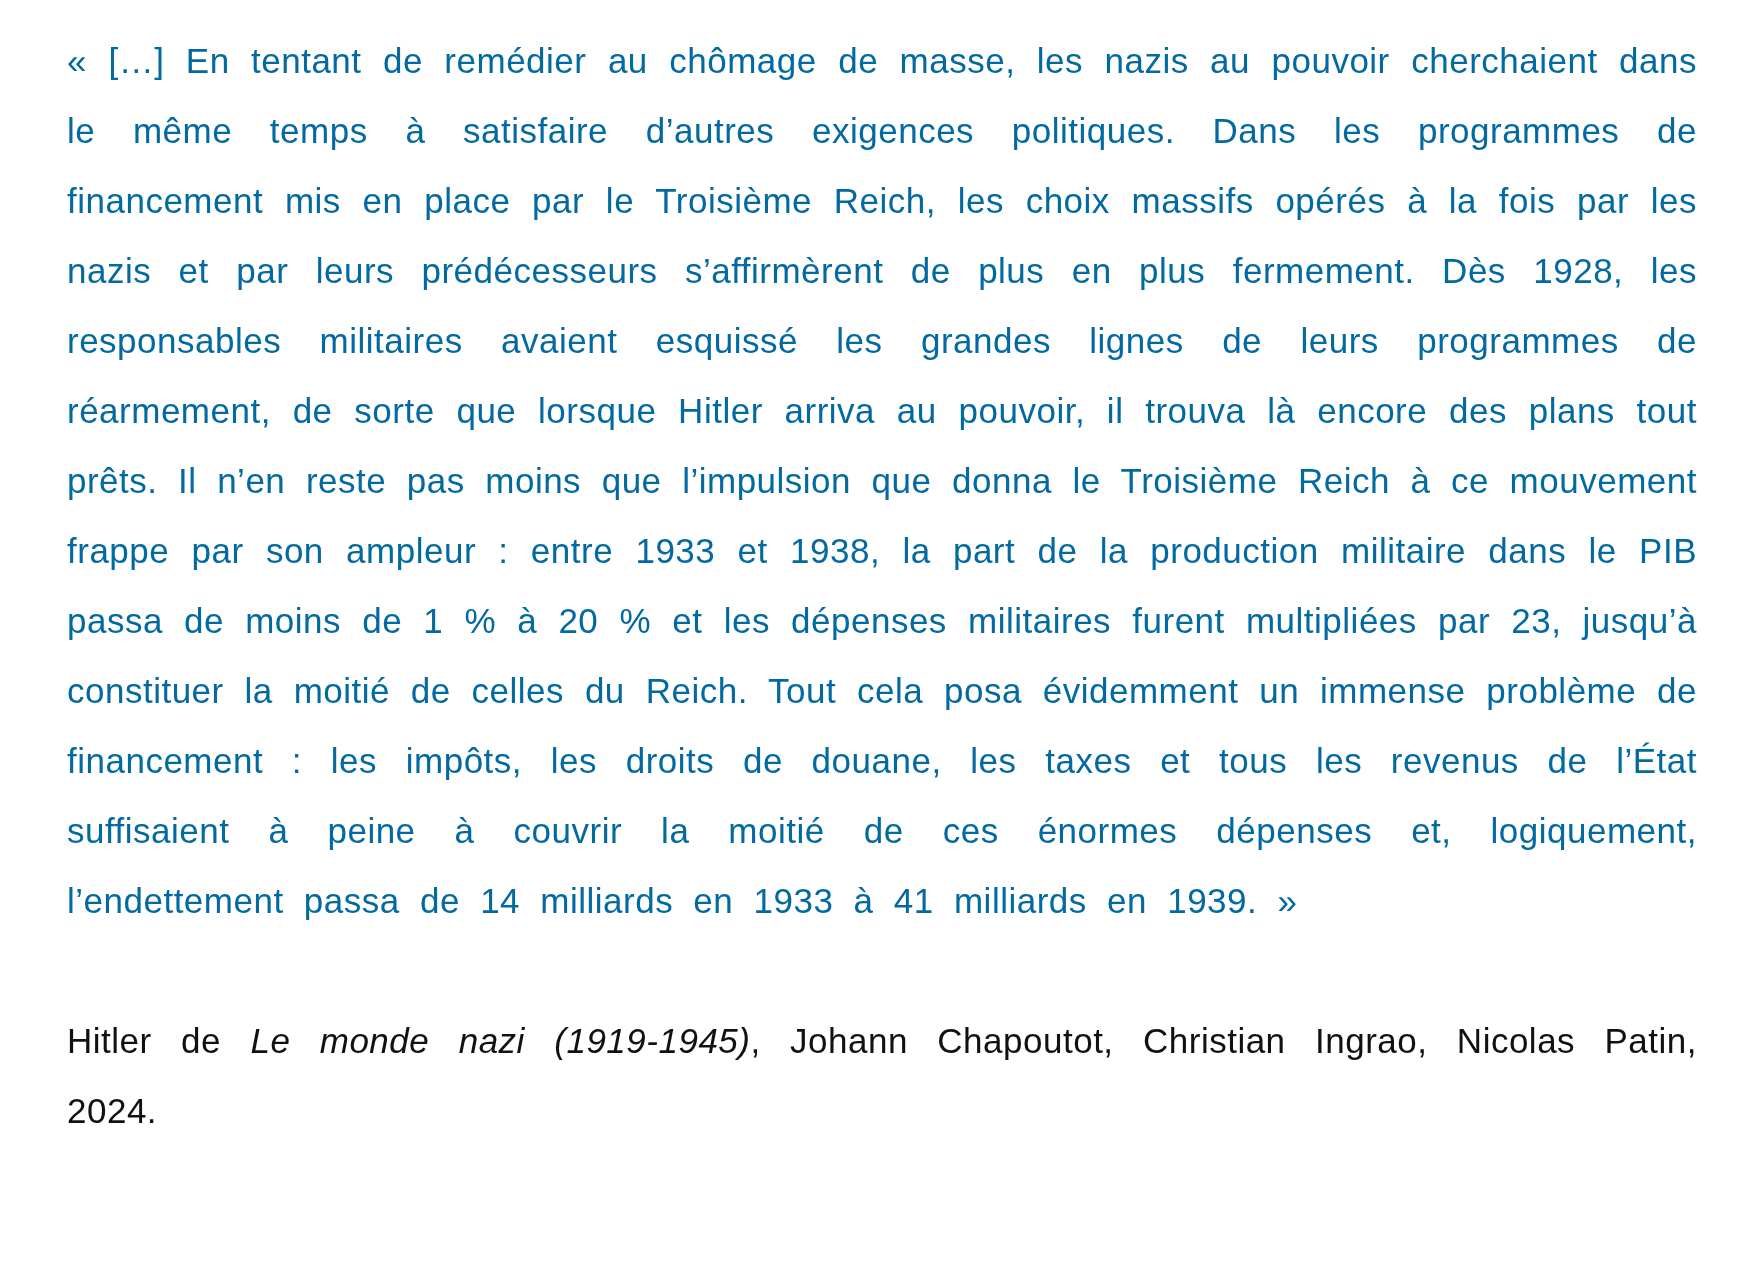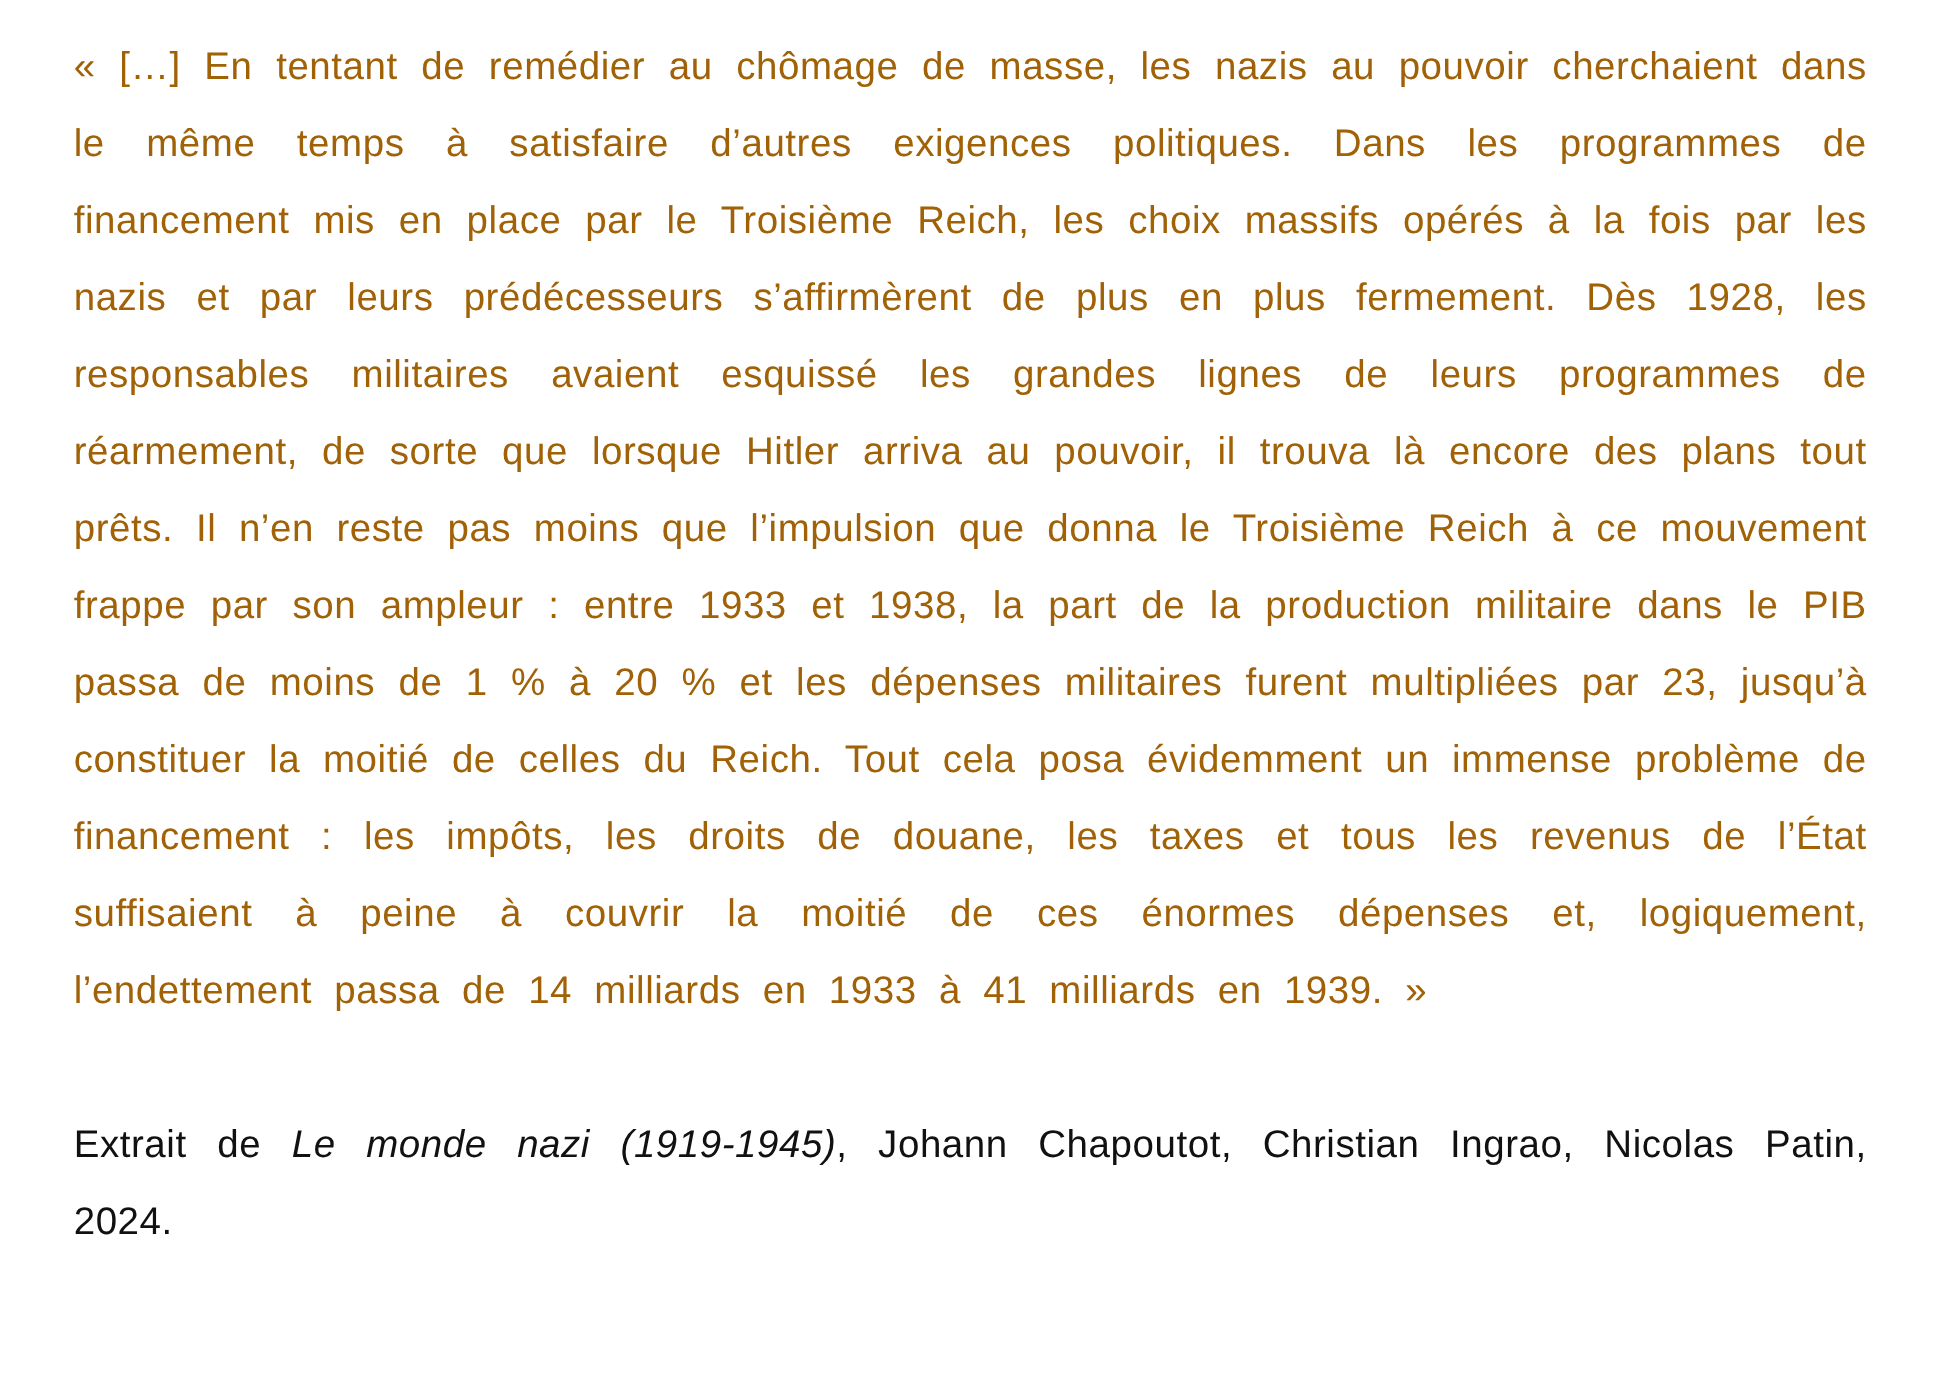--- a/index.html
+++ b/index.html
@@ -21,34 +21,34 @@
     height: 1266px;
     padding: 26px 67px 0 67px;
   }
   .quote-paragraph {
     margin: 0;
     font-size: 35px;
     line-height: 70px;
     letter-spacing: 0.5px;
     word-spacing: 10px;
     text-align: justify;
-    color: #a16207;
+    color: #0369a1;
   }
   .citation {
     margin: 70px 0 0 0;
     font-size: 35px;
     line-height: 70px;
     letter-spacing: 0.5px;
     word-spacing: 10px;
     text-align: justify;
     color: #111111;
   }
   .citation em {
   }
 </style>
 </head>
 <body>
 
 <main class="page">
   <p class="quote-paragraph">« […] En tentant de remédier au chômage de masse, les nazis au pouvoir cherchaient dans le même temps à satisfaire d’autres exigences politiques. Dans les programmes de financement mis en place par le Troisième Reich, les choix massifs opérés à la fois par les nazis et par leurs prédécesseurs s’affirmèrent de plus en plus fermement. Dès 1928, les responsables militaires avaient esquissé les grandes lignes de leurs programmes de réarmement, de sorte que lorsque Hitler arriva au pouvoir, il trouva là encore des plans tout prêts. Il n’en reste pas moins que l’impulsion que donna le Troisième Reich à ce mouvement frappe par son ampleur : entre 1933 et 1938, la part de la production militaire dans le PIB passa de moins de 1 % à 20 % et les dépenses militaires furent multipliées par 23, jusqu’à constituer la moitié de celles du Reich. Tout cela posa évidemment un immense problème de financement : les impôts, les droits de douane, les taxes et tous les revenus de l’État suffisaient à peine à couvrir la moitié de ces énormes dépenses et, logiquement, l’endettement passa de 14 milliards en 1933 à 41 milliards en 1939. »</p>
 
-  <p class="citation"><span>Extrait de </span><em>Le monde nazi (1919-1945)</em><span>, Johann Chapoutot, Christian Ingrao, Nicolas Patin, 2024.</span></p>
+  <p class="citation"><span>Hitler de </span><em>Le monde nazi (1919-1945)</em><span>, Johann Chapoutot, Christian Ingrao, Nicolas Patin, 2024.</span></p>
 </main>
 
 </body></html>

